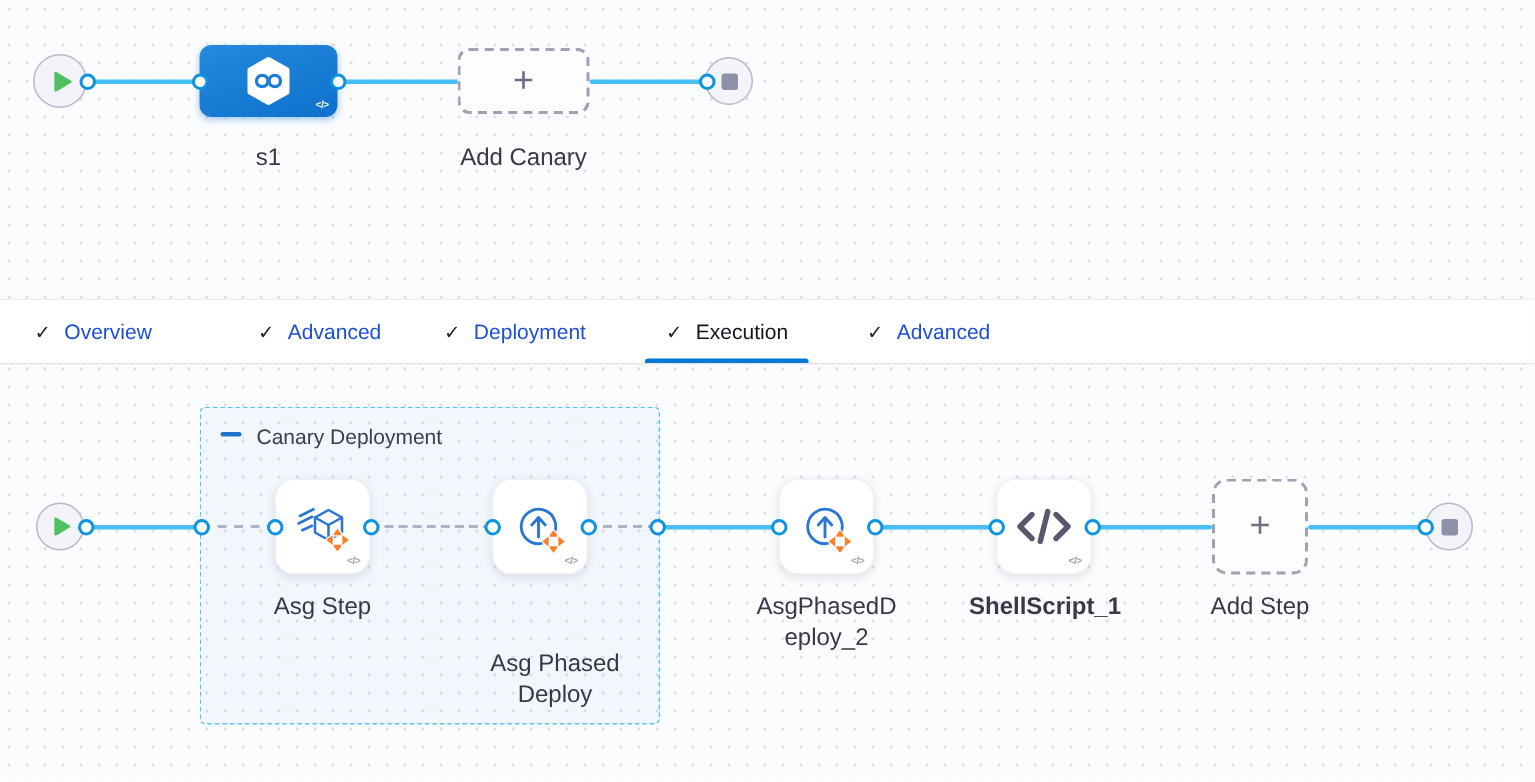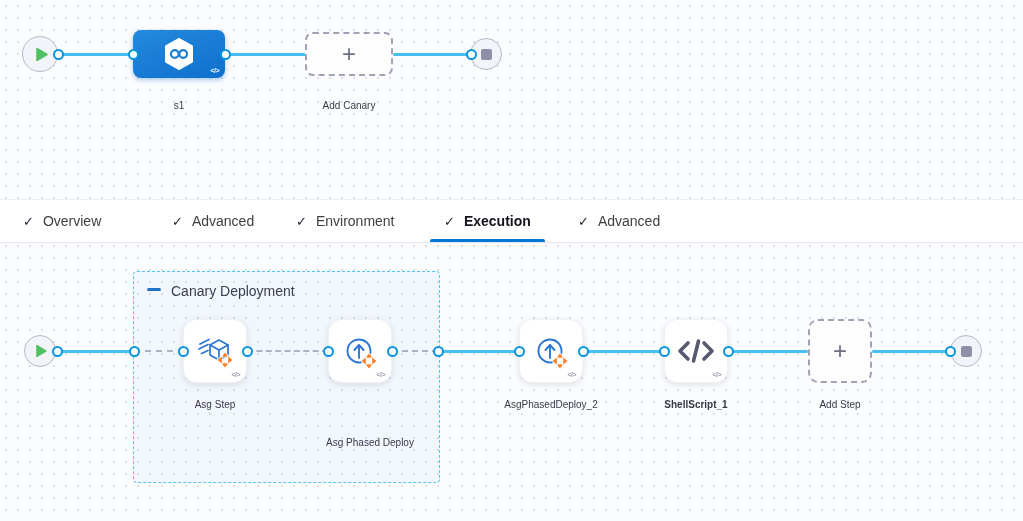--- a/index.html
+++ b/index.html
@@ -9,21 +9,21 @@
         background-image:radial-gradient(circle, #dcdfeb 1px, rgba(0,0,0,0) 1.1px);
         background-size:12px 12px;}
   .solid-line{position:absolute; height:3px; background:#47bff2; border-radius:2px;}
   .dashed-line{position:absolute; height:0; border-top:2px dashed #b4b5c6;}
   .dot{position:absolute; width:11px; height:11px; box-sizing:border-box;
        background:#fff; border:2.5px solid #0b94e0; border-radius:50%; z-index:5;}
   .terminal{position:absolute; box-sizing:border-box; border:1px solid #b7b8c9;
             background:#f3f4fa; border-radius:50%; display:flex;
             align-items:center; justify-content:center; z-index:4;}
   .stop-square{width:11px; height:11px; background:#8e90a8; border-radius:2px;}
-  .node-label{position:absolute; font-size:10px; line-height:21px; color:#383946;
+  .node-label{position:absolute; font-size:16px; line-height:21px; color:#383946;
               text-align:center; z-index:3;}
   .break-all{word-break:break-all;}
   .add-box{position:absolute; box-sizing:border-box; background:#fdfdfe;
            border:2px dashed #a0a1b5; display:flex; align-items:center;
            justify-content:center; z-index:4; cursor:pointer;}
   .plus-glyph{font-size:24px; font-weight:400; color:#6c6e84; line-height:1;}
   .step-card{position:absolute; width:64px; height:64px; background:#fff;
              border:1px solid #f0f1f6; box-sizing:border-box; border-radius:13px;
              box-shadow:0 2px 6px rgba(40,41,61,.12); display:flex;
              align-items:center; justify-content:center; z-index:4; cursor:pointer;}
@@ -35,22 +35,22 @@
               border-radius:8px; background:linear-gradient(160deg,#2489df,#0e70cb);
               box-shadow:0 2px 5px rgba(14,112,203,.35); display:flex;
               align-items:center; justify-content:center; z-index:4; cursor:pointer;}
   
   .tabbar{position:absolute; left:0; top:199px; width:1023px; height:42px;
           background:#ffffff; border-top:1px solid #edeef5;
           border-bottom:1px solid #e4e5ef; z-index:6;}
   .tab{position:absolute; top:0; height:100%; display:flex; align-items:center;
        gap:9px; cursor:pointer;}
   .tab .check{font-size:13px; color:#1d1f2b;}
-  .tab .tab-label{font-size:14px; color:#404040;}
-  .tab.active .tab-label{font-weight:700; color:#14151f;}
+  .tab .tab-label{font-size:14px; color:#1d4ed8;}
+  .tab.active .tab-label{font-weight:400; color:#14151f;}
   .tab.active::after{content:""; position:absolute; left:-14px; right:-14px;
        bottom:0; height:3px; background:#0278d5; border-radius:2px 2px 0 0;}
   
   .group-box{position:absolute; left:133px; top:271px; width:307px; height:212px;
              box-sizing:border-box; border:1px dashed #55c6f3; border-radius:4px;
              background:rgba(2,120,213,.035); z-index:1;}
   .group-minus{position:absolute; left:147px; top:288px; width:14px; height:3px;
                background:#2072cc; border-radius:2px; cursor:pointer; z-index:3;}
   .group-title{position:absolute; left:171px; top:283px; font-size:14px;
                color:#3c3e4e; z-index:3;}
@@ -102,21 +102,21 @@
     <div class="tab" style="left:23px;">
       <span class="check">✓</span>
       <span class="tab-label">Overview</span>
     </div>
     <div class="tab" style="left:172px;">
       <span class="check">✓</span>
       <span class="tab-label">Advanced</span>
     </div>
     <div class="tab" style="left:296px;">
       <span class="check">✓</span>
-      <span class="tab-label">Environment</span>
+      <span class="tab-label">Deployment</span>
     </div>
     <div class="tab active" style="left:444px;">
       <span class="check">✓</span>
       <span class="tab-label">Execution</span>
     </div>
     <div class="tab" style="left:578px;">
       <span class="check">✓</span>
       <span class="tab-label">Advanced</span>
     </div>
   </nav>

